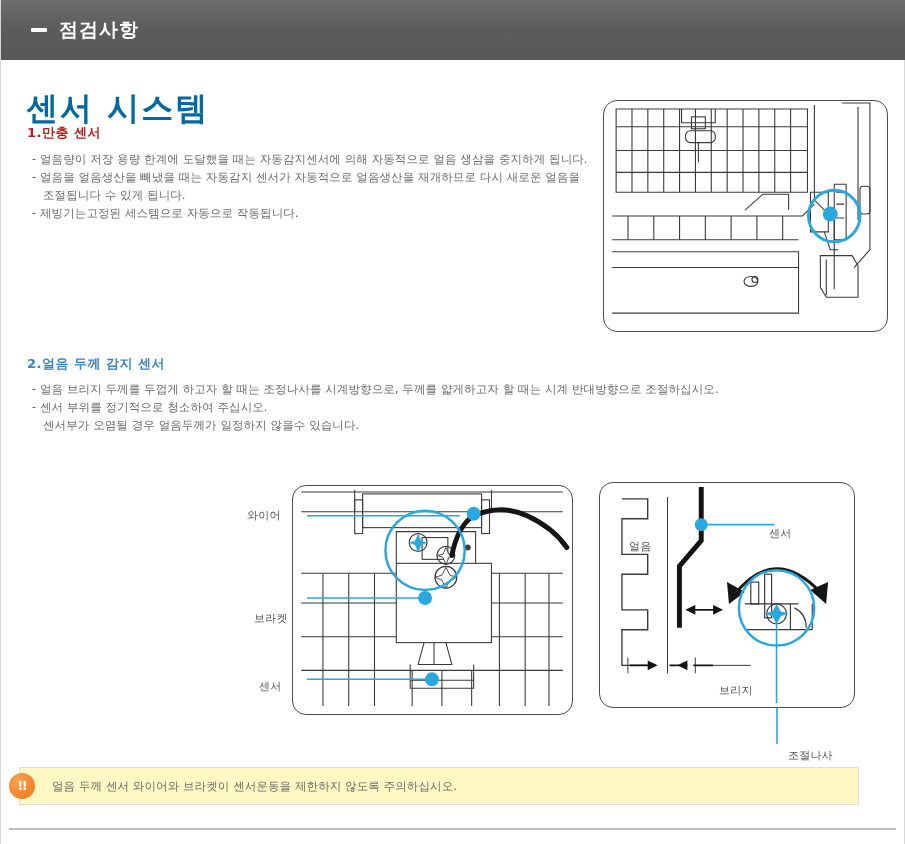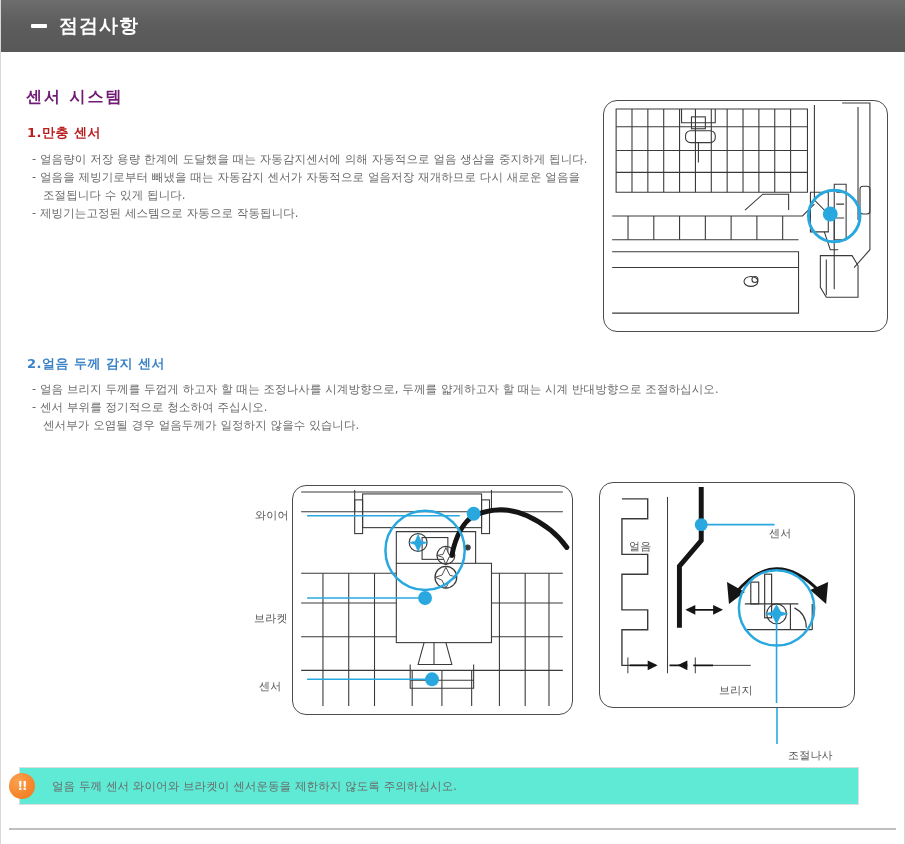--- a/index.html
+++ b/index.html
@@ -30,21 +30,21 @@
     bottom: 14px;
     height: 2px;
     background: #bfbfbf;
   }
 
   
   .header {
     position: absolute;
     left: 0; top: 0;
     width: 905px;
-    height: 52px;
+    height: 60px;
     background: linear-gradient(180deg, #6d6d6d 0%, #5d5d5d 45%, #585858 100%);
     display: flex;
     align-items: center;
   }
   .header-dash {
     width: 16px;
     height: 4px;
     background: #ffffff;
     margin-left: 30px;
     margin-right: 12px;
@@ -56,22 +56,22 @@
     font-weight: bold;
     letter-spacing: 1px;
   }
 
   
   .content { position: absolute; left: 0; top: 52px; width: 905px; }
 
   .doc-title {
     position: absolute;
     left: 25px; top: 35px;
-    color: #701a75;
-    font-size: 16px;
+    color: #0369a1;
+    font-size: 32px;
     font-weight: bold;
     letter-spacing: 2px;
   }
   .sec1-head {
     position: absolute;
     left: 26px; top: 72px;
     color: #b91c1c;
     font-size: 13px;
     font-weight: bold;
     letter-spacing: 0.5px;
@@ -98,21 +98,21 @@
   .para .line.indent { padding-left: 11px; }
 
   
   .notice {
     position: absolute;
     left: 18px;
     top: 715px;
     width: 840px;
     height: 38px;
     box-sizing: border-box;
-    background: #5eead4;
+    background: #fef9c3;
     border: 1px solid #dddddd;
     display: flex;
     align-items: center;
   }
   .notice-text {
     color: #6a6a6a;
     font-size: 11.5px;
     margin-left: 32px;
     letter-spacing: 0.1px;
   }
@@ -146,21 +146,21 @@
 
   .fig-svg { display: block; width: 100%; height: 100%; }
 
   .fig-label {
     position: absolute;
     color: #555555;
     font-size: 11px;
     letter-spacing: 0.2px;
     white-space: nowrap;
   }
-  .lbl-wire   { left: 254px; top: 456px; }
+  .lbl-wire   { left: 246px; top: 456px; }
   .lbl-brkt   { left: 253px; top: 559px; }
   .lbl-sensor2{ left: 258px; top: 627px; }
   .lbl-ice    { left: 628px; top: 487px; }
   .lbl-sensor3{ left: 768px; top: 474px; }
   .lbl-bridge { left: 718px; top: 631px; }
   .lbl-screw  { left: 787px; top: 696px; }
 </style>
 </head>
 <body>
 
@@ -171,21 +171,21 @@
     <span class="header-title">점검사항</span>
   </div>
 
   <div class="content">
 
     <div class="doc-title">센서 시스템</div>
 
     <div class="sec1-head">1.만충 센서</div>
     <div class="para sec1-body">
       <span class="line">- 얼음량이 저장 용량 한계에 도달했을 때는 자동감지센서에 의해 자동적으로 얼음 생삼을 중지하게 됩니다.</span>
-      <span class="line">- 얼음을 제빙기로부터 빼냈을 때는 자동감지 센서가 자동적으로 얼음저장 재개하므로 다시 새로운 얼음을</span>
+      <span class="line">- 얼음을 얼음생산을 빼냈을 때는 자동감지 센서가 자동적으로 얼음생산을 재개하므로 다시 새로운 얼음을</span>
       <span class="line indent">조절됩니다 수 있게 됩니다.</span>
       <span class="line">- 제빙기는고정된 세스템으로 자동으로 작동됩니다.</span>
     </div>
 
     <div class="sec2-head">2.얼음 두께 감지 센서</div>
     <div class="para sec2-body">
       <span class="line">- 얼음 브리지 두께를 두껍게 하고자 할 때는 조정나사를 시계방향으로, 두께를 얇게하고자 할 때는 시계 반대방향으로 조절하십시오.</span>
       <span class="line">- 센서 부위를 정기적으로 청소하여 주십시오.</span>
       <span class="line indent">센서부가 오염될 경우 얼음두께가 일정하지 않을수 있습니다.</span>
     </div>

